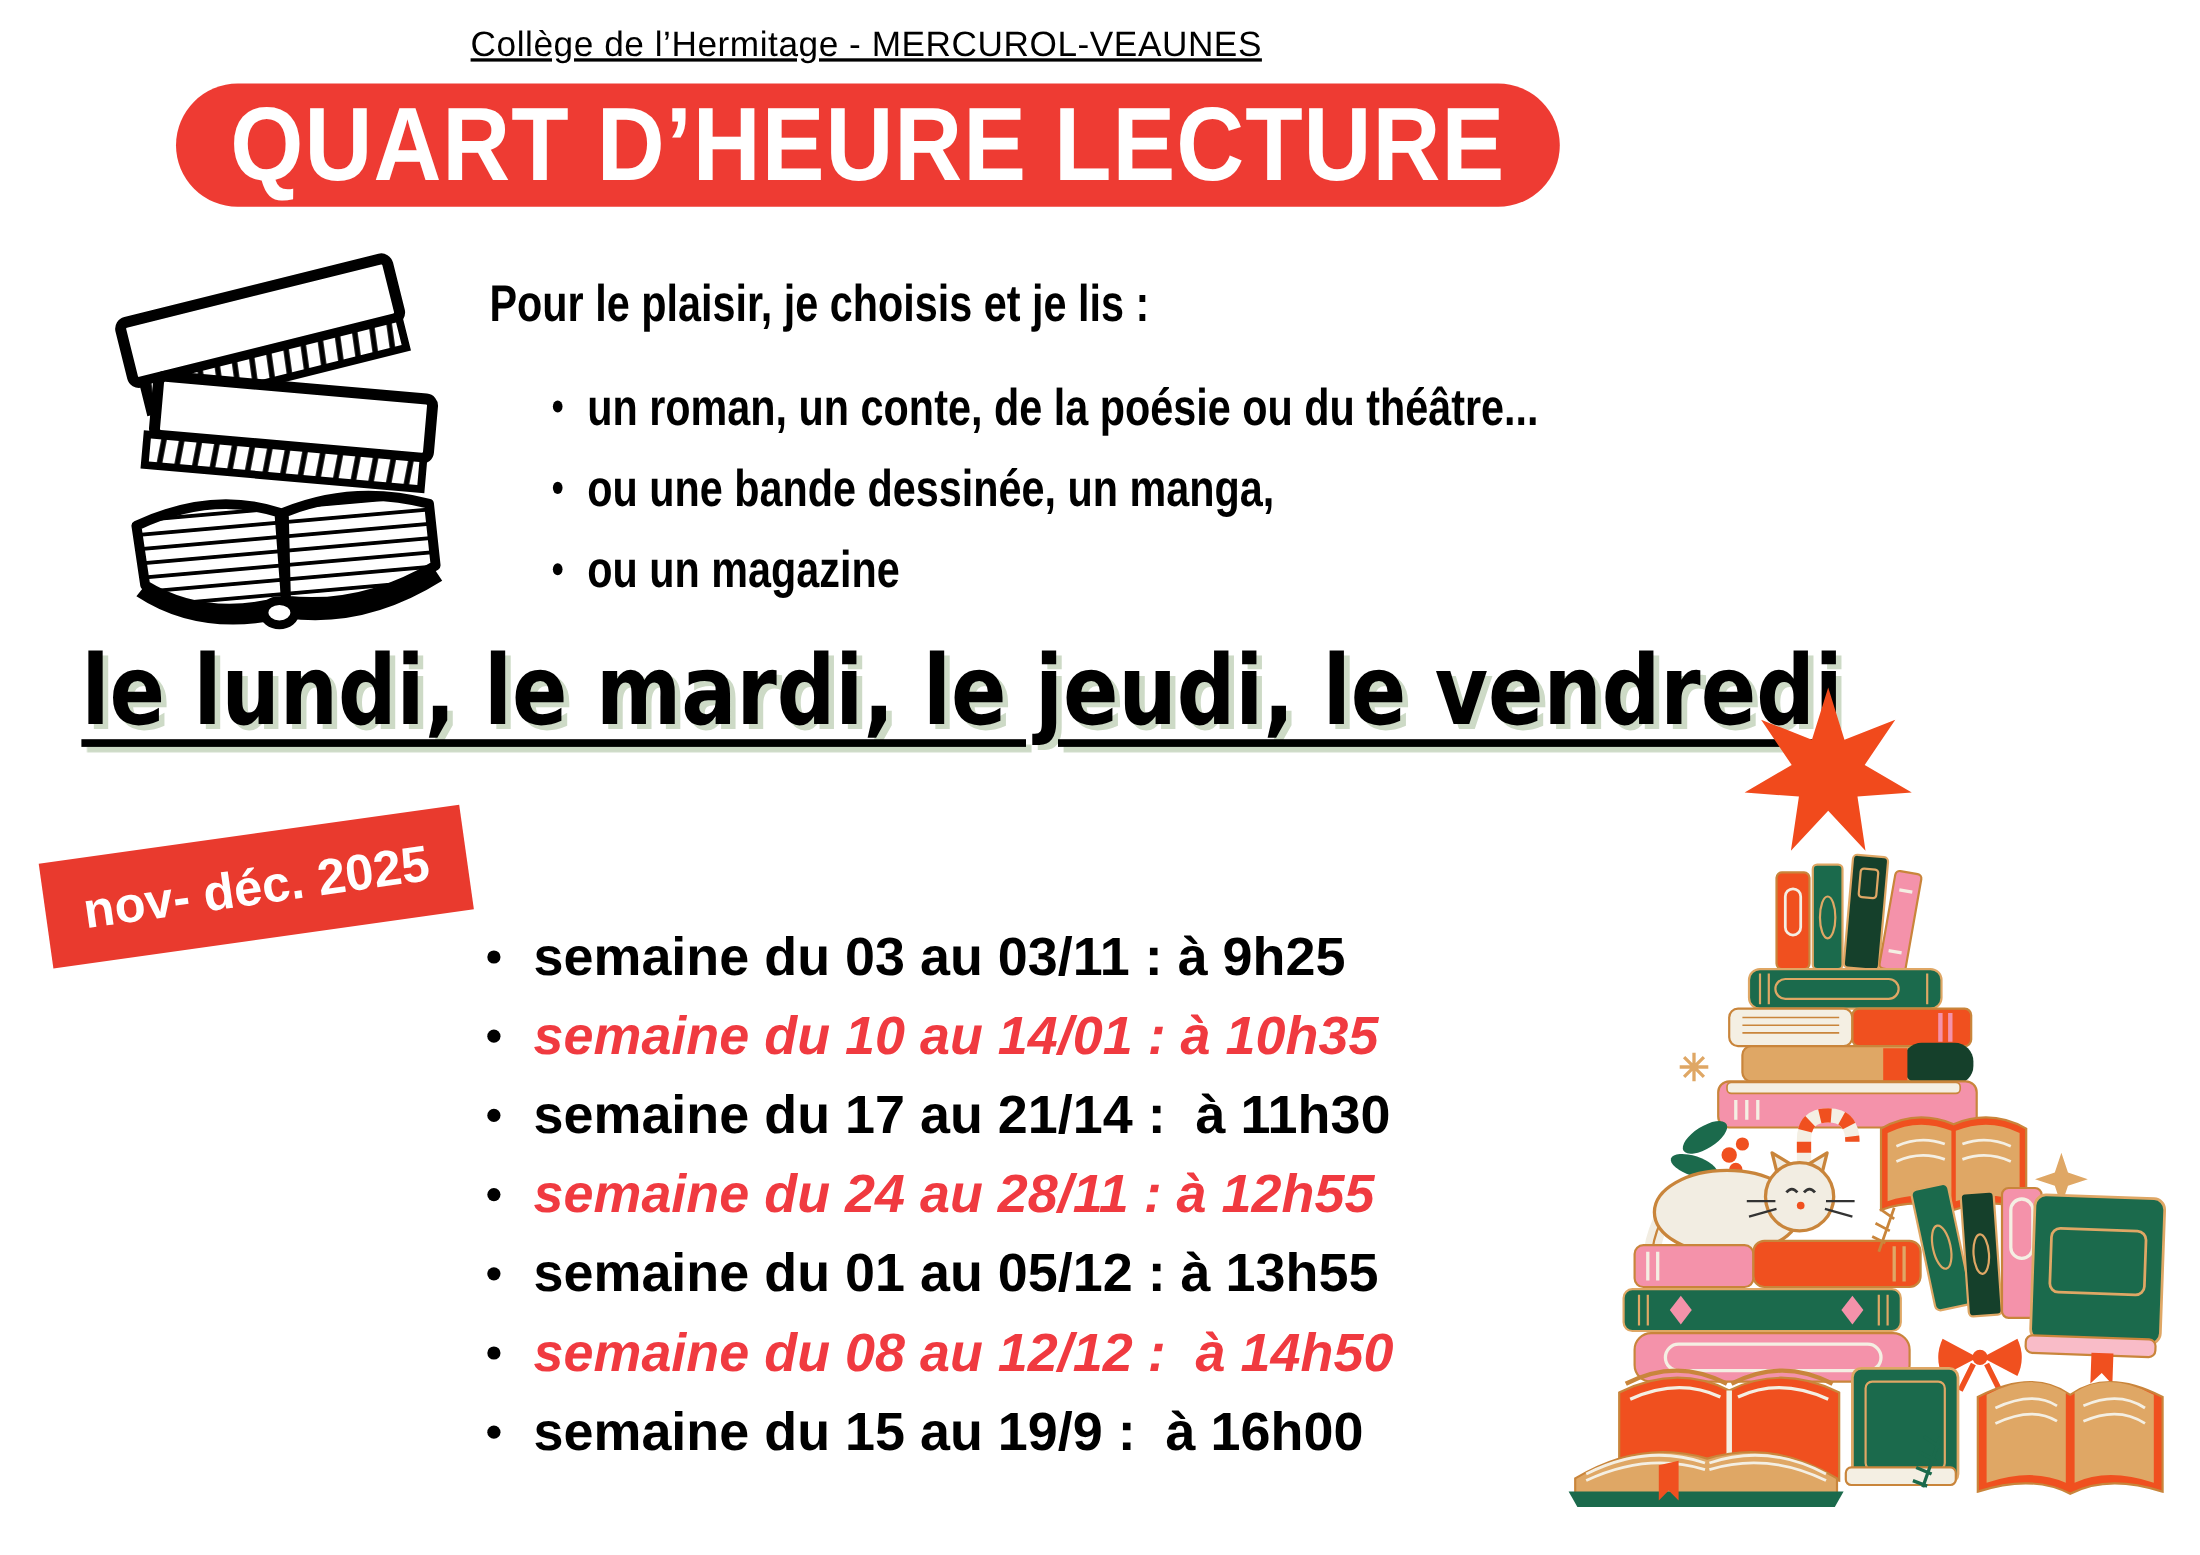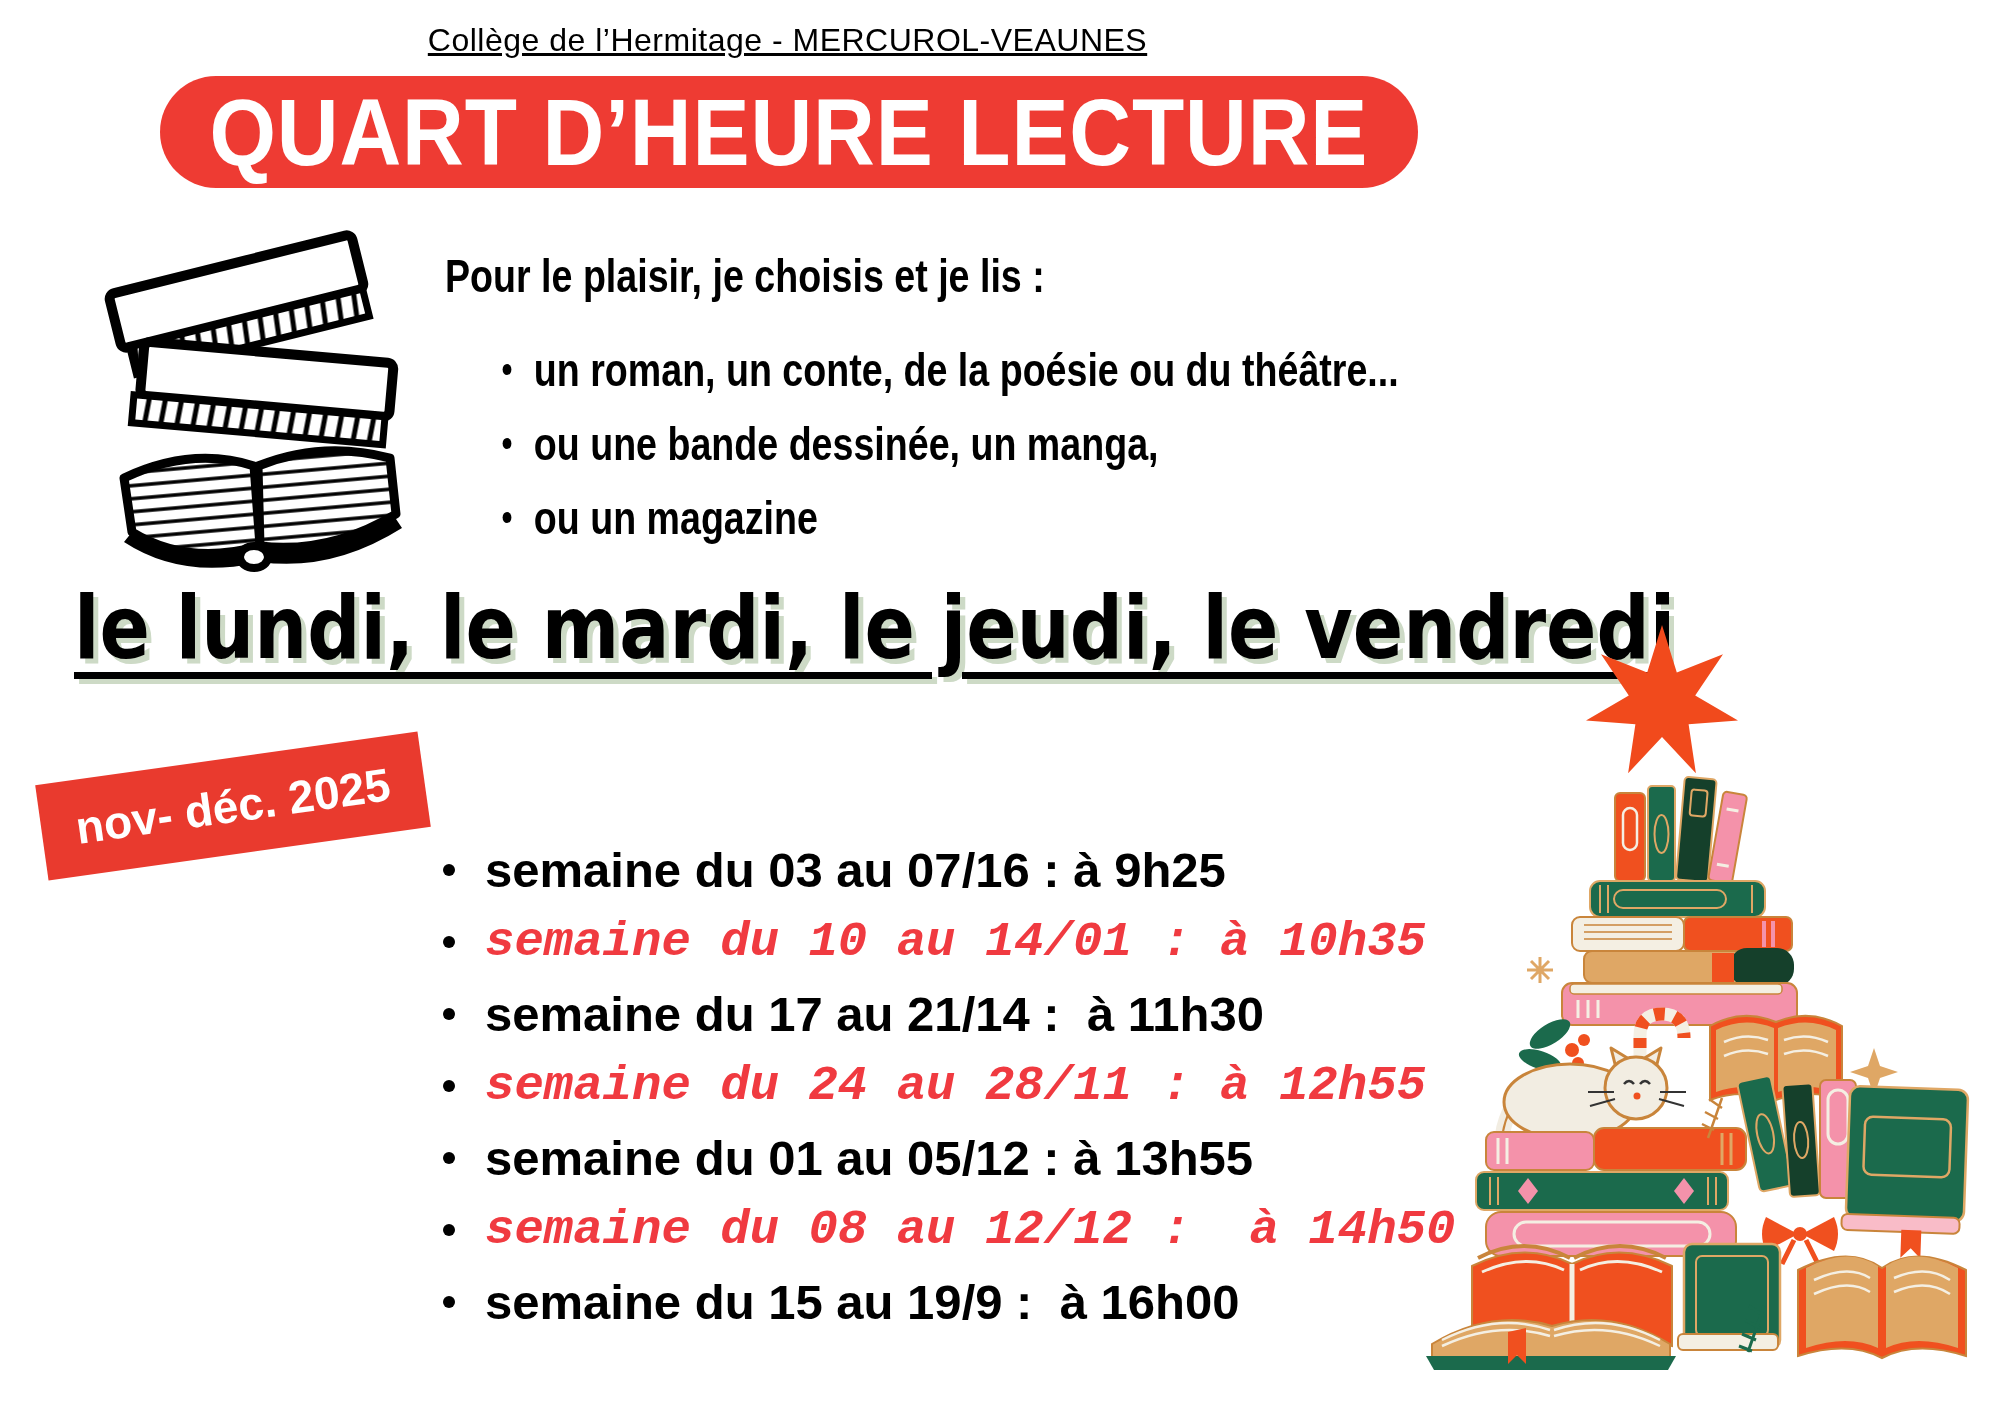--- a/index.html
+++ b/index.html
@@ -39,21 +39,21 @@
   .period-badge {
     position:absolute; left:40px; top:758px; width:386px; height:96px;
     background:#E93A2E; transform:rotate(-8deg);
     display:flex; align-items:center; justify-content:center;
   }
   .period-badge .t { color:#fff; font-weight:bold; font-size:46px; white-space:nowrap; }
   .schedule { position:absolute; left:443px; top:834px; }
   .sched-item { display:flex; align-items:center; height:72px; }
   .sched-dot { flex:none; width:12px; height:12px; border-radius:50%; background:#000; margin-right:30px; }
   .sched-text { font-size:49px; font-weight:bold; white-space:pre; }
-  .sched-item.hl .sched-text { color:#F03A40; font-style:italic;font-family:Liberation Mono, monospace; }
+  .sched-item.hl .sched-text { color:#F03A40; font-style:italic; }
   .tree { position:absolute; left:1412px; top:618px; }
 </style>
 </head>
 <body>
 
 <div class="page">
 
   <div class="school-header">Collège de l’Hermitage - MERCUROL-VEAUNES</div>
 
   <div class="title-banner">
@@ -103,21 +103,21 @@
 
   <div class="days-line">le lundi, le mardi, le jeudi, le vendredi</div>
 
   <div class="period-badge">
     <span class="t">nov- déc. 2025</span>
   </div>
 
   <div class="schedule">
     <div class="sched-item">
       <span class="sched-dot"></span>
-      <span class="sched-text">semaine du 03 au 07/16 : à 9h25</span>
+      <span class="sched-text">semaine du 03 au 03/11 : à 9h25</span>
     </div>
     <div class="sched-item hl">
       <span class="sched-dot"></span>
       <span class="sched-text">semaine du 10 au 14/01 : à 10h35</span>
     </div>
     <div class="sched-item">
       <span class="sched-dot"></span>
       <span class="sched-text">semaine du 17 au 21/14 :  à 11h30</span>
     </div>
     <div class="sched-item hl">

